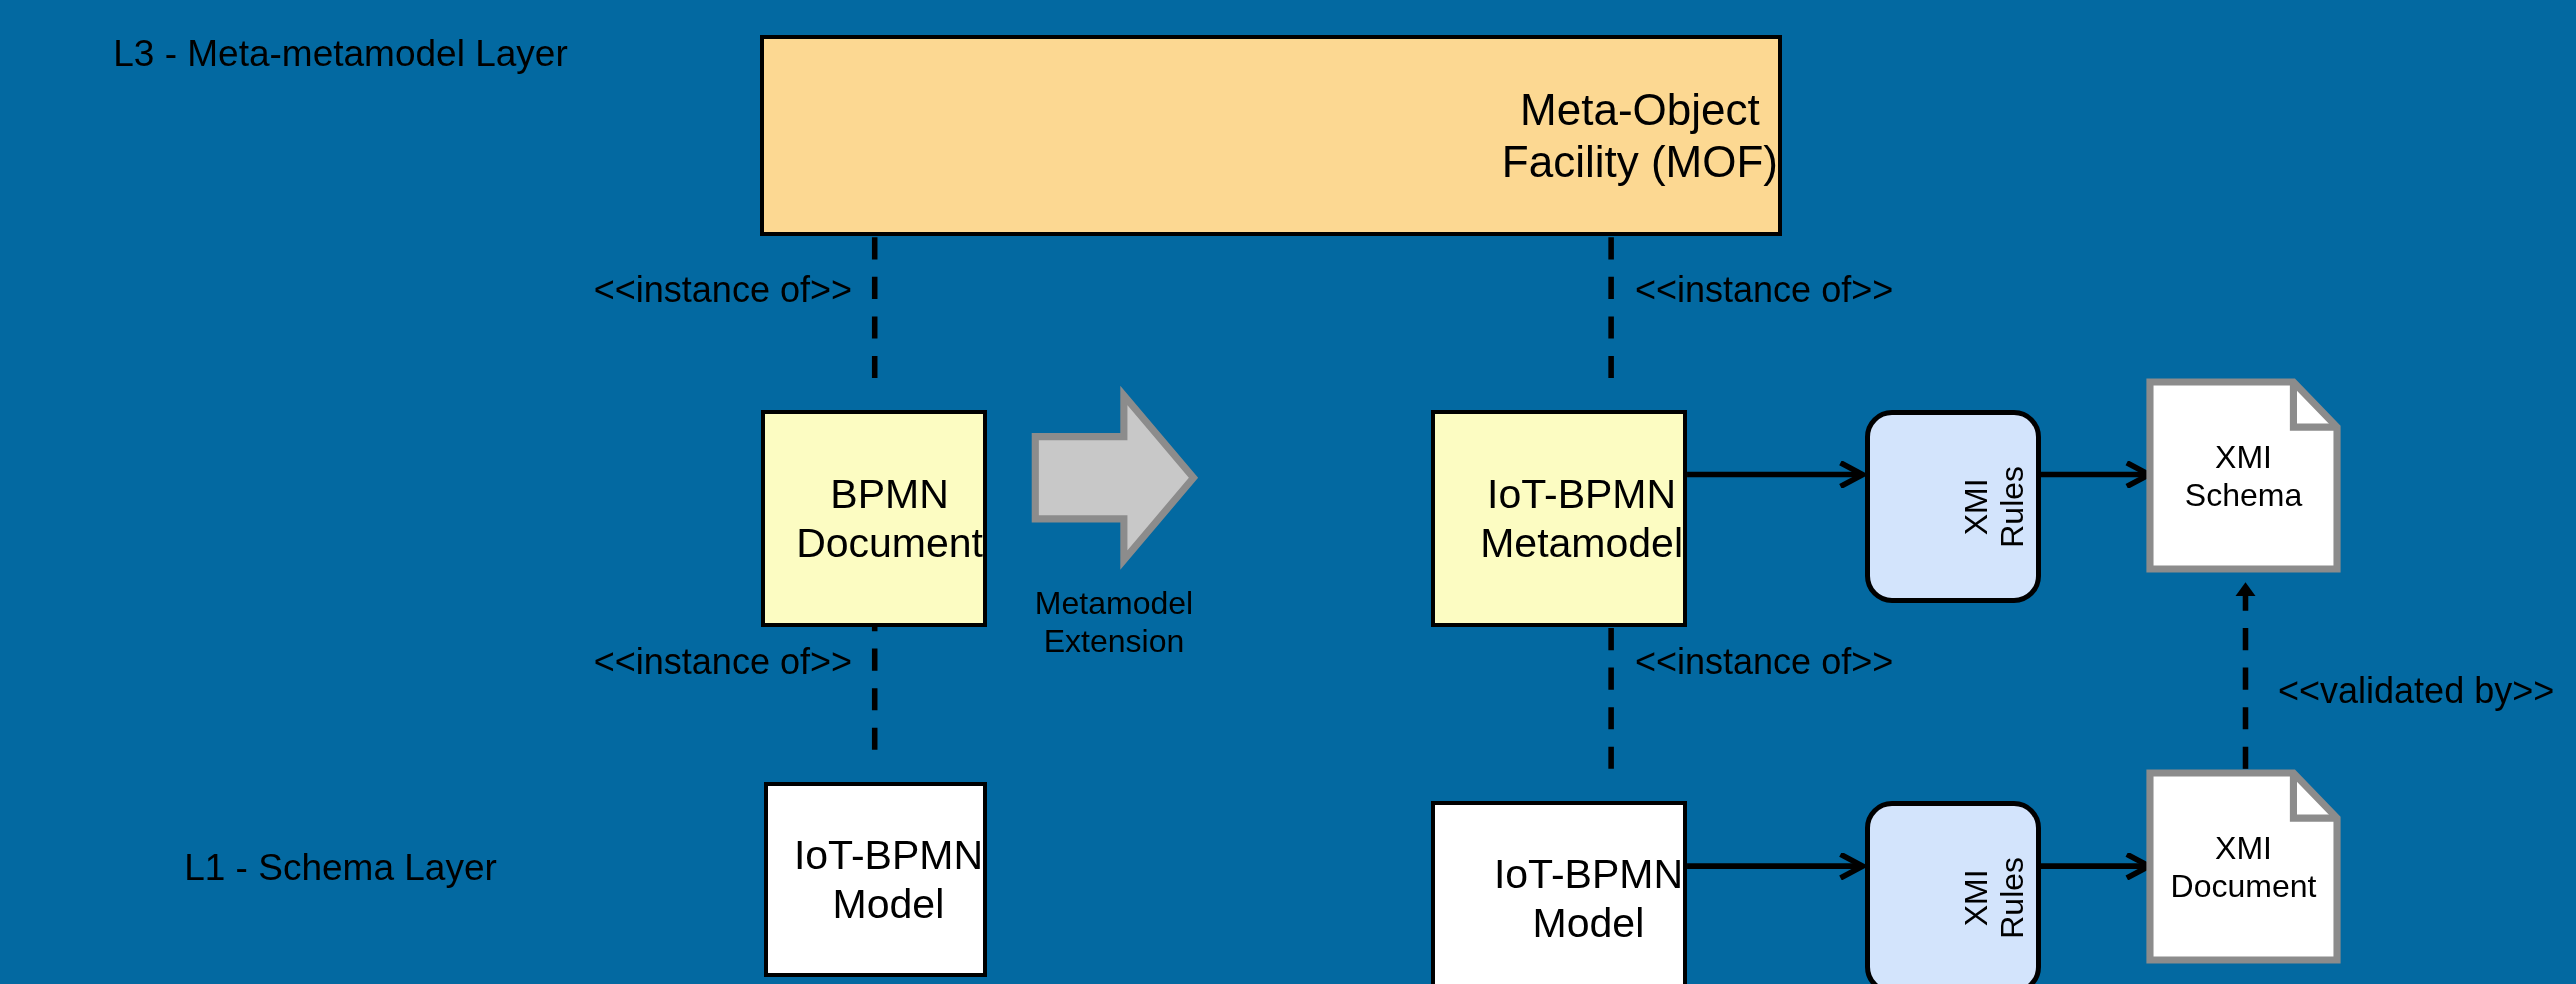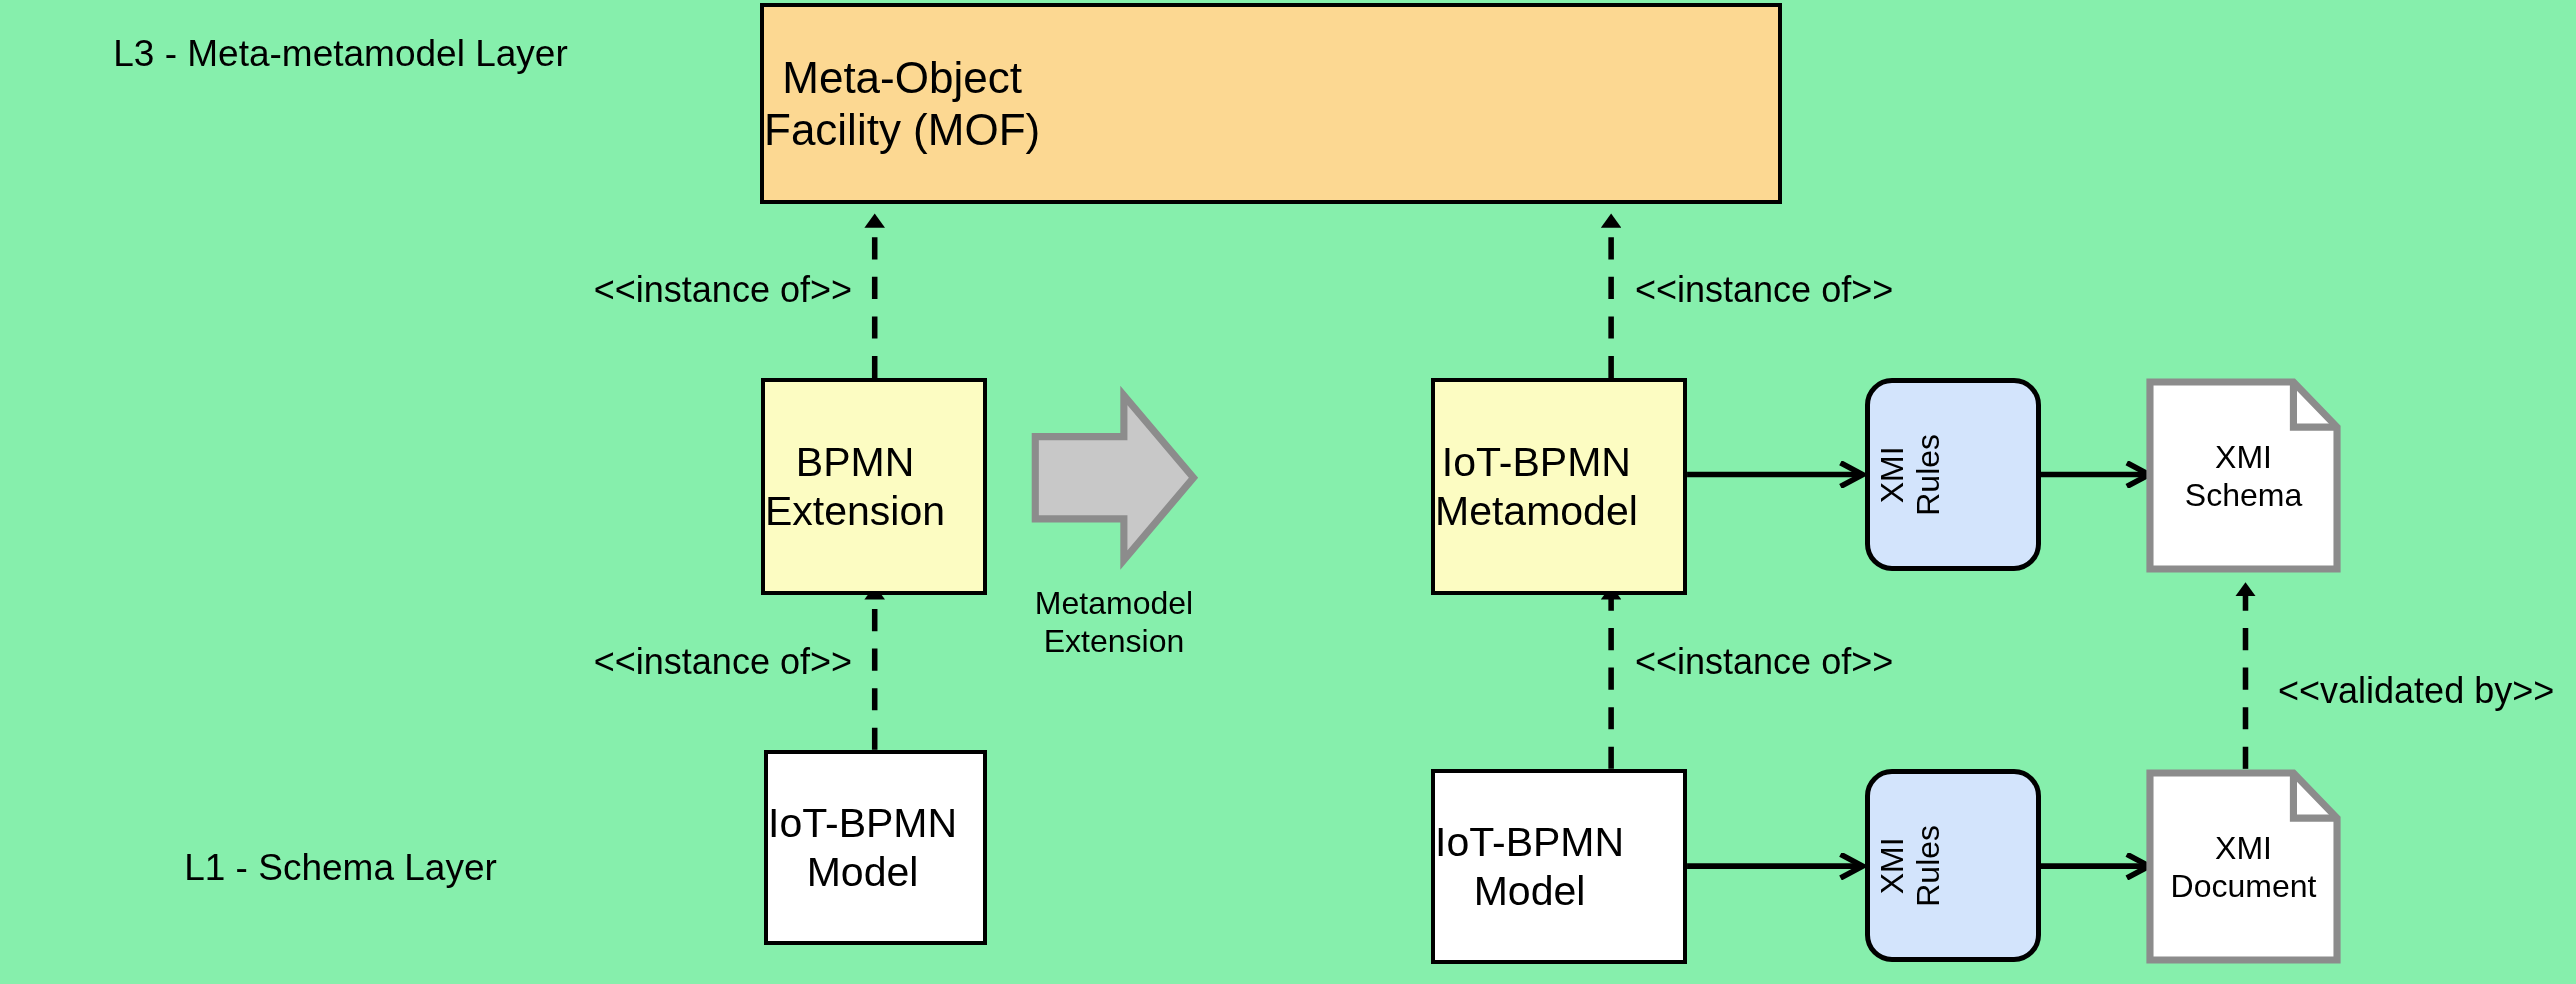--- a/index.html
+++ b/index.html
@@ -8,32 +8,33 @@
     background: #ffffff;
   }
   body {
     font-family: "Liberation Sans", sans-serif;
     color: #000000;
   }
   #canvas {
     position: relative;
     width: 2576px;
     height: 984px;
-    background: #86efac;
+    background: #0369a1;
     overflow: hidden;
   }
   .node {
     position: absolute;
     box-sizing: border-box;
     display: flex;
     align-items: center;
-    justify-content: flex-start;
+    justify-content: flex-end;
     text-align: center;
     line-height: 1.18;
     white-space: pre-line;
+    margin-top: 32px;
   }
   
   .layer-label {
     position: absolute;
     font-size: 37px;
     color: #000;
     white-space: nowrap;
     text-align: center;
     width: 681px;
     left: 0;
@@ -169,21 +170,21 @@
   <div class="layer-label" style="top:33px;">L3 - Meta-metamodel Layer</div>
   <div class="layer-label" style="top:847px;">L1 - Schema Layer</div>
 
   <div class="node box-mof" style="left:760px; top:3.2px; width:1022px; height:201px; background:#FCD892;">
     <span>Meta-Object
 Facility (MOF)</span>
   </div>
 
   <div class="node box-yellow" style="left:761px; top:378px; width:226px; height:217px; background:#FCFCC2;">
     <span>BPMN
-Extension</span>
+Document</span>
   </div>
 
   <div class="node box-yellow" style="left:1431px; top:378px; width:256px; height:217px; background:#FCFCC2;">
     <span>IoT-BPMN
 Metamodel</span>
   </div>
 
   <div class="node box-blue" style="left:1865px; top:378px; width:176px; height:193px; background:#D3E4FC;">
     <span class="rot">XMI
 Rules</span>

